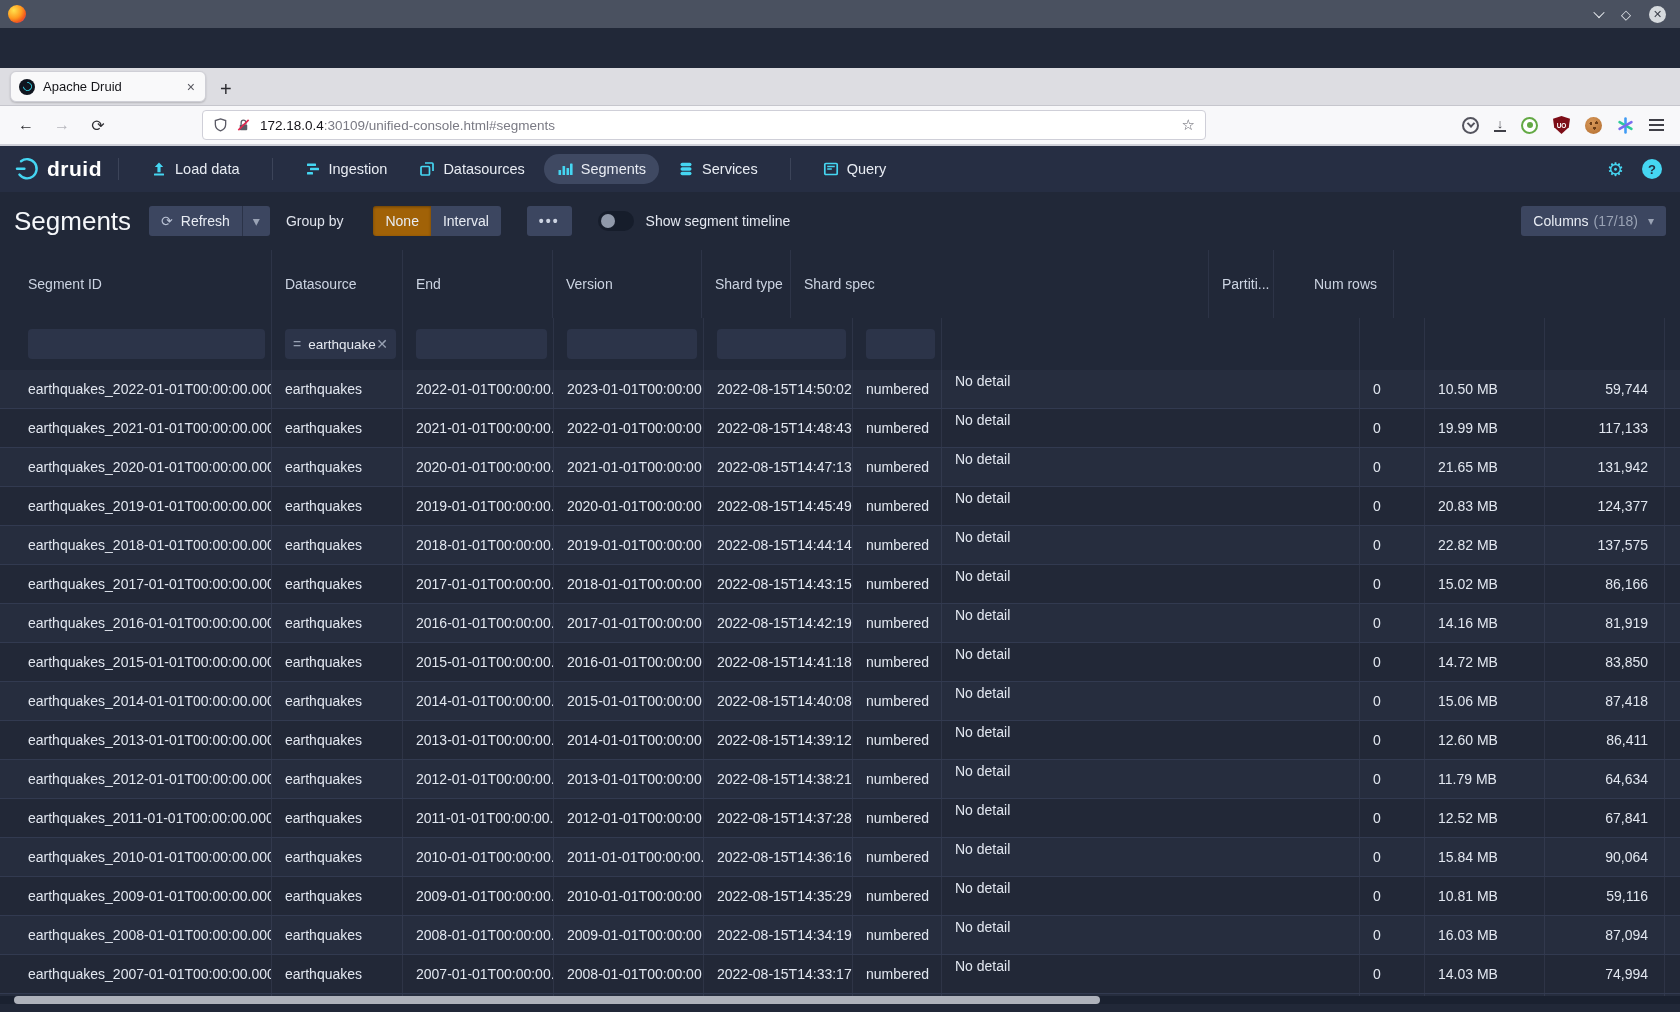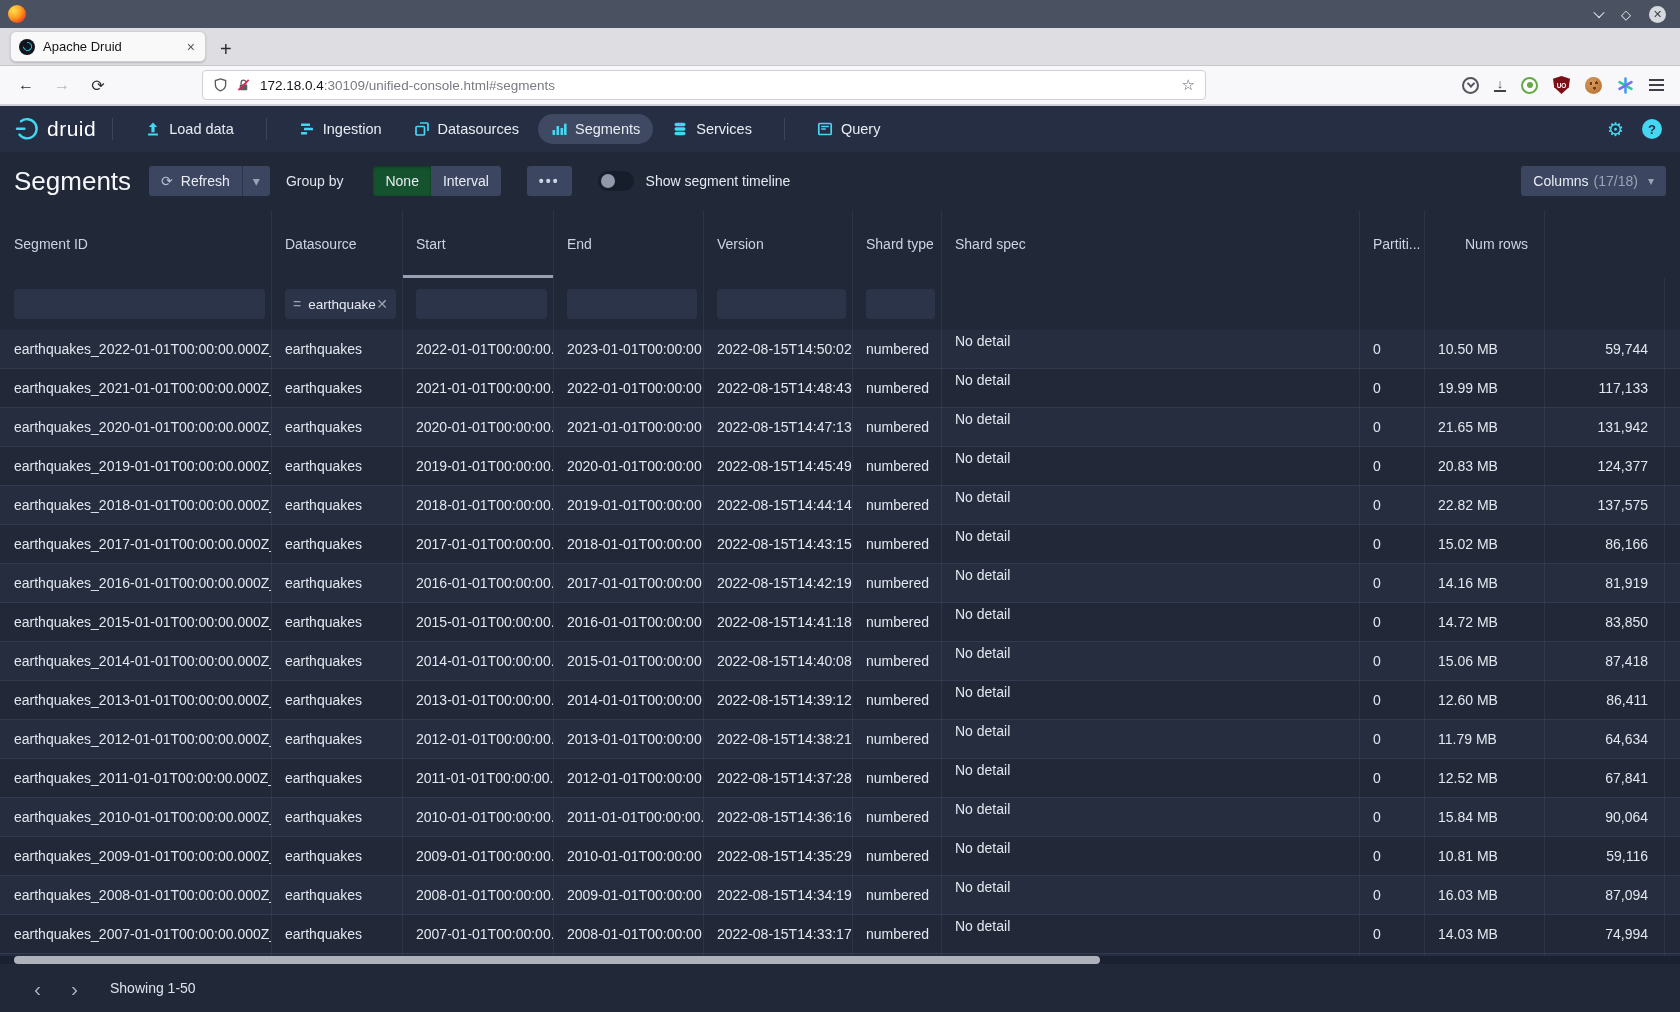--- a/index.html
+++ b/index.html
@@ -9,21 +9,21 @@
   
   .titlebar { height:28px; background:#4a5160; display:flex; align-items:center; position:relative; }
   .ff-logo { width:18px; height:18px; border-radius:50%; margin-left:8px;
     background:radial-gradient(circle at 32% 30%, #ffe14d, #ff9a1f 45%, #f35b1c 68%, #c23a8c 92%, #8a2e9e); }
   .win-title { position:absolute; left:0; right:0; text-align:center; color:#f0f2f6; font-size:13px; }
   .win-ctrls { margin-left:auto; display:flex; align-items:center; gap:18px; padding-right:14px; z-index:2; }
   .chev { width:8px; height:8px; border-right:1.7px solid #eceff3; border-bottom:1.7px solid #eceff3; transform:rotate(45deg) translate(-1px,-1px); }
   .diamond { color:#eceff3; font-size:13px; line-height:1; }
   .close-circle { width:17px; height:17px; border-radius:50%; background:#d6dade; color:#3c414b; font-size:11px; font-weight:bold; display:flex; align-items:center; justify-content:center; }
 
-  .tabbar { height:38px; background:#dddde2; display:flex; align-items:flex-end; border-bottom:1px solid #c6c6cd; }
+  .tabbar { height:38px; background:#dddde2; display:flex; align-items:flex-end; border-bottom:1px solid #c6c6cd;margin-top:40px; }
   .tab { width:196px; height:31px; margin:0 0 3px 10px; background:#f9f9fa; border:1px solid #cfcfd6; border-radius:6px;
     display:flex; align-items:center; padding:0 8px; box-shadow:0 1px 2px rgba(0,0,0,.18); }
   .favicon { width:16px; height:16px; border-radius:50%; background:#10151f; display:flex; align-items:center; justify-content:center; }
   .favicon i { display:block; width:9px; height:9px; border:1.8px solid #35d4e8; border-left-color:transparent; border-radius:50%; transform:rotate(40deg); }
   .tab-title { font-size:13px; color:#16161a; margin-left:8px; flex:1; white-space:nowrap; overflow:hidden; }
   .tab-x { color:#56565e; font-size:14px; padding:0 2px; }
   .newtab { color:#2b2b30; font-size:20px; font-weight:300; margin:0 0 6px 14px; line-height:1; }
 
   .toolbar { height:40px; background:#f8f8fa; border-bottom:2px solid #cfd0d8; display:flex; align-items:center; }
   .navbtns { display:flex; align-items:center; gap:12px; padding-left:14px; }
@@ -49,59 +49,59 @@
     background:radial-gradient(circle at 35% 38%, #6b3c16 9%, transparent 10%),
                radial-gradient(circle at 68% 34%, #6b3c16 9%, transparent 10%),
                radial-gradient(circle at 56% 66%, #6b3c16 9%, transparent 10%),
                radial-gradient(circle at 40% 35%, #d99a5b, #b06a2c); }
   .burger { display:flex; flex-direction:column; gap:3px; }
   .burger i { width:15px; height:2px; background:#3f3f47; }
 
   
   .dnav { height:46px; background:#262e43; display:flex; align-items:center; padding-left:14px; }
   .brand { display:flex; align-items:center; gap:7px; }
-  .brand-name { color:#fff; font-size:21px; font-weight:400; letter-spacing:.5px; }
+  .brand-name { color:#fff; font-size:21px; font-weight:700; letter-spacing:.5px; }
   .vdiv { width:1px; height:22px; background:#3c4459; margin:0 16px; }
   .dnav-item { display:flex; align-items:center; gap:8px; color:#e8ecf3; font-size:14.5px; padding:7px 13px; border-radius:17px; margin:0 3px; }
   .dnav-item.active { background:rgba(130,145,180,.28); }
   .dnav-item svg { flex:none; }
   .dnav-right { margin-left:auto; display:flex; align-items:center; gap:18px; padding-right:18px; }
   .gear { color:#45d6f2; font-size:19px; line-height:1; }
   .helpc { width:20px; height:20px; border-radius:50%; background:#45d6f2; color:#243043; font-weight:bold; font-size:13px; display:flex; align-items:center; justify-content:center; }
 
   
   .pghead { height:58px; display:flex; align-items:center; padding-left:14px; }
   .pg-title { color:#f5f7fa; font-size:26px; font-weight:400; margin-right:18px; }
   .btn { height:30px; background:#3c4660; border-radius:3px; color:#e8ecf3; font-size:14px; display:flex; align-items:center; padding:0 12px; }
   .btn .ic { margin-right:8px; color:#b9c2d4; }
   .split { display:flex; }
   .split .btn.main { border-radius:3px 0 0 3px; }
   .split .btn.caret { border-radius:0 3px 3px 0; border-left:1px solid #2b3348; padding:0 10px; color:#9aa3b5; }
   .lbl { color:#dfe3ec; font-size:14px; margin:0 30px 0 16px; }
   .btngrp { display:flex; }
   .btngrp .btn:first-child { border-radius:3px 0 0 3px; }
   .btngrp .btn:last-child { border-radius:0 3px 3px 0; }
-  .btn.pressed { background:#14532d; box-shadow:inset 0 1px 3px rgba(0,0,0,.35); }
+  .btn.pressed { background:#a16207; box-shadow:inset 0 1px 3px rgba(0,0,0,.35); }
   .more { margin-left:26px; letter-spacing:2px; color:#cdd4e2; font-weight:bold; }
   .switch { width:36px; height:20px; border-radius:10px; background:#161d2b; margin-left:26px; position:relative; }
   .switch i { position:absolute; left:3px; top:3px; width:14px; height:14px; border-radius:50%; background:#9099aa; }
   .sw-lbl { color:#e4e8f1; font-size:14px; margin-left:12px; }
   .columns-btn { margin-left:auto; margin-right:14px; }
   .columns-btn .cnt { color:#9aa3b5; margin-left:5px; }
   .columns-btn .car { color:#9aa3b5; margin-left:10px; font-size:12px; }
 
   
   .tablewrap { position:relative; }
   .frow { display:flex; }
   .c0{width:272px} .c1{width:131px} .c2{width:151px} .c3{width:150px} .c4{width:149px}
   .c5{width:89px} .c6{width:418px} .c7{width:65px} .c8{width:120px} .c9{width:120px}
   .fill { flex:1; }
   .cell { padding-left:13px; white-space:nowrap; overflow:hidden; display:flex; align-items:center;
     border-right:1px solid rgba(130,142,175,.13); font-size:14px; color:#e2e7f0; }
-  .cell.c0 { padding-left:14px; }
+  .cell.c0 { padding-left:28px; }
   .cell.c9 { justify-content:flex-end; padding-right:16px; }
   .fill { border-right:none; }
 
   .thead { height:68px; }
   .thead .cell { color:#ccd4e2; position:relative; }
   .thead .sorted:after { content:""; position:absolute; left:0; right:0; bottom:0; height:3px; background:#97a0b0; }
 
   .filters { height:52px; }
   .filters .cell { align-items:center; }
   .fbox { height:30px; width:100%; margin-right:6px; background:#2c3449; border-radius:4px;
@@ -285,21 +285,20 @@
     <span class="cnt">(17/18)</span>
     <span class="car">▾</span>
   </div>
 </div>
 
 <div class="tablewrap">
 
   <div class="frow thead">
     <div class="cell c0">Segment ID</div>
     <div class="cell c1">Datasource</div>
-    <div class="cell c2 sorted">Start</div>
     <div class="cell c3">End</div>
     <div class="cell c4">Version</div>
     <div class="cell c5">Shard type</div>
     <div class="cell c6">Shard spec</div>
     <div class="cell c7">Partiti...</div>
     <div class="cell c9">Num rows</div>
     <div class="cell fill"></div>
   </div>
 
   <div class="frow filters">

